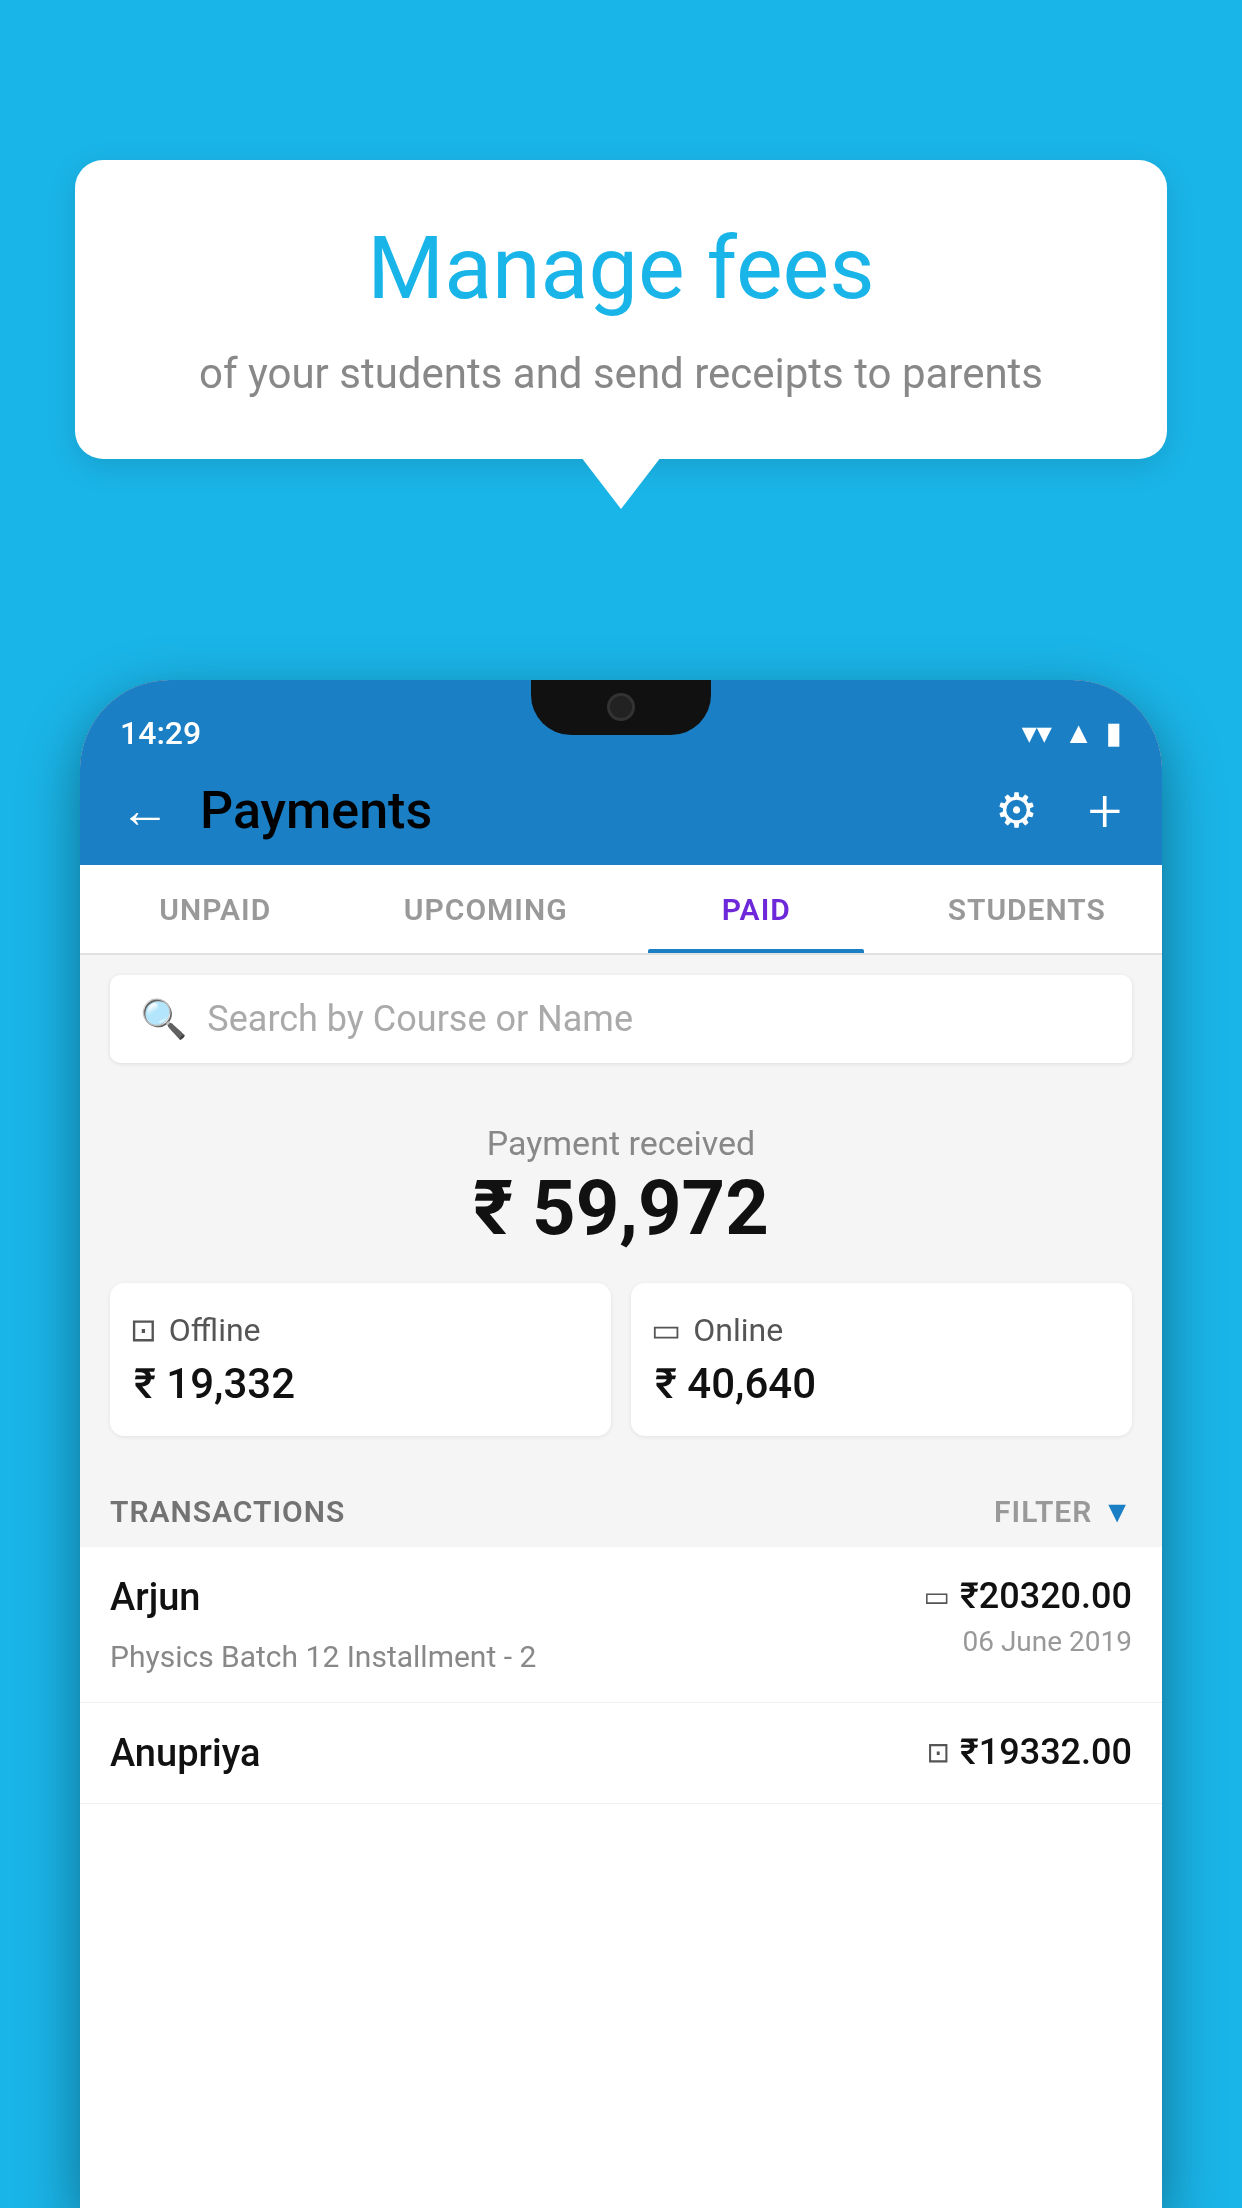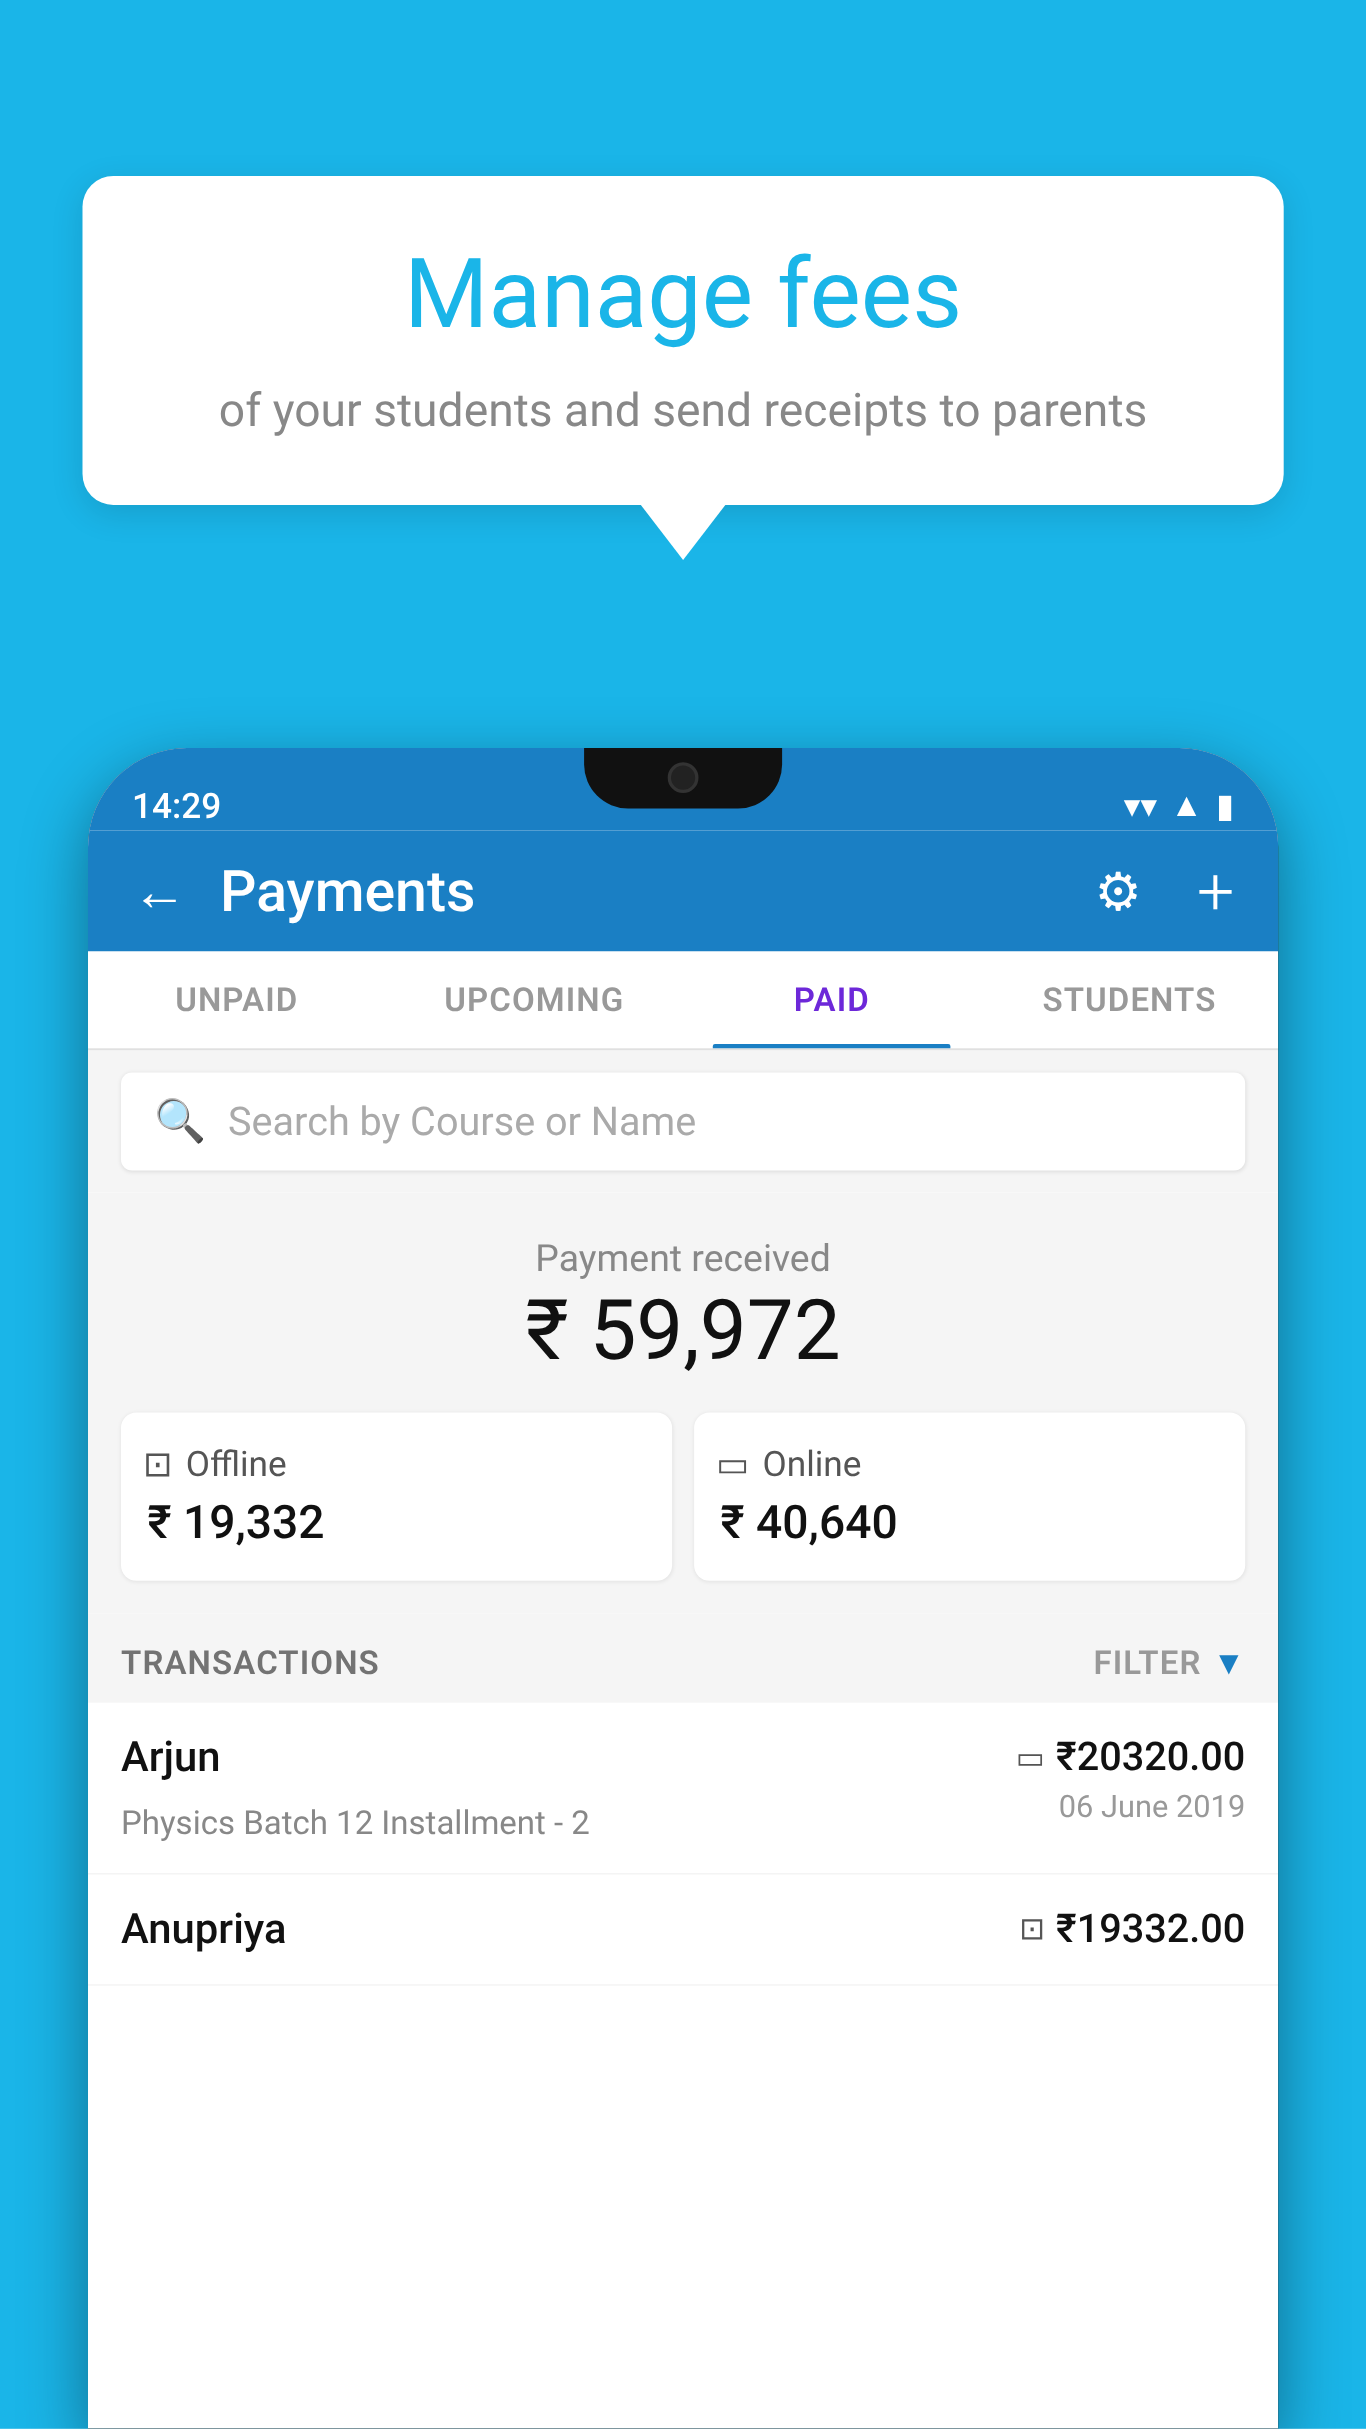--- a/index.html
+++ b/index.html
@@ -135,21 +135,21 @@
       gap: 30px;
     }
 
     .back-arrow {
       color: white;
       font-size: 50px;
       cursor: pointer;
     }
 
     .header-title {
-      color: #ffffff;
+      color: #000000;
       font-size: 52px;
       font-weight: 500;
       flex: 1;
     }
 
     .header-settings {
       color: white;
       font-size: 48px;
       margin-right: 20px;
       cursor: pointer;
@@ -245,21 +245,21 @@
 
     .payment-received-label {
       color: #888;
       font-size: 34px;
       margin-bottom: 0;
     }
 
     .payment-amount {
       color: #111;
       font-size: 76px;
-      font-weight: 400;
+      font-weight: 700;
       margin-bottom: 30px;
     }
 
     .payment-cards {
       display: flex;
       gap: 20px;
       margin-top: 10px;
     }
 
     .payment-card {

